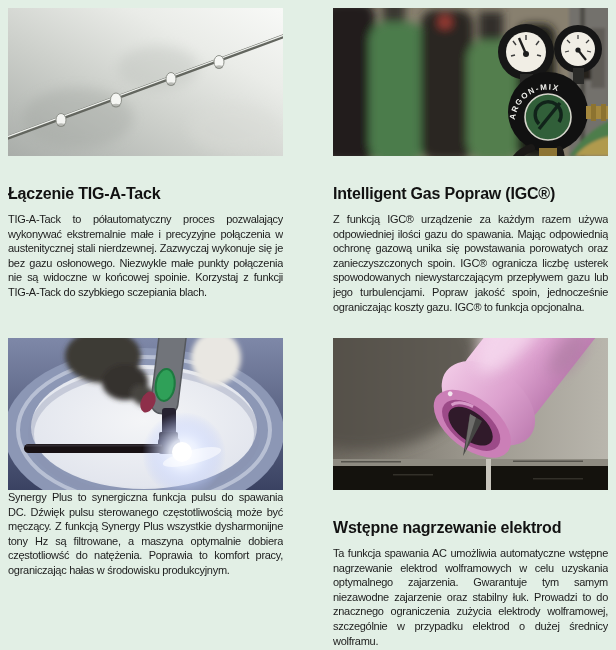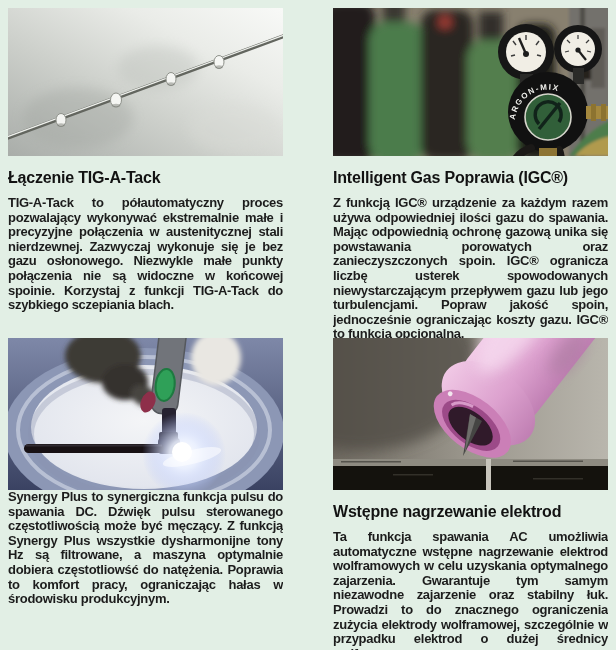--- a/index.html
+++ b/index.html
@@ -17,32 +17,31 @@
     padding:8px;
   }
   .card{overflow:hidden;}
   .photo{
     width:275px;height:148px;display:block;background:#777;
     overflow:hidden;
   }
   .row2 .photo{height:152px;}
   .photo svg{display:block;width:100%;height:100%;}
   h2.card-title{
-    margin:12px 0 8px 0;
+    margin:28px 0 8px 0;
     font-size:16px;line-height:20px;
     font-weight:bold;color:#121212;
     letter-spacing:-0.2px;
   }
   p.card-body{
     margin:0;
-    font-size:13px;line-height:14.6px;
+    font-size:11px;line-height:14.6px;
     color:#1c1c1c;
     text-align:justify;
     letter-spacing:-0.28px;
-    font-weight:bold;
   }
 </style>
 </head>
 <body>
 
 <div class="grid">
 
   <div class="card row1">
     <div class="photo">
       <svg viewBox="0 0 275 148" preserveAspectRatio="none" aria-hidden="true">
@@ -148,21 +147,21 @@
         <path d="M206,116 a13,13 0 1 1 20,-2" fill="none" stroke="#11231a" stroke-width="3.4"></path>
         <line x1="227" y1="95" x2="206" y2="121" stroke="#11231a" stroke-width="3.4"></line>
         <rect x="253" y="98" width="24" height="13" fill="#a4883e"></rect>
         <rect x="258" y="96" width="5" height="17" fill="#8c7330"></rect>
         <rect x="268" y="96" width="5" height="17" fill="#8c7330"></rect>
         <path d="M198,140 q-12,4 -17,14" stroke="#1b1917" stroke-width="8" fill="none" stroke-linecap="round"></path>
         <path d="M226,142 q3,8 1,14" stroke="#1b1917" stroke-width="8" fill="none" stroke-linecap="round"></path>
         <rect x="206" y="140" width="18" height="10" fill="#8d7434"></rect>
       </svg>
     </div>
-    <h2 class="card-title">Intelligent Gas Poprawia (IGC®)</h2>
+    <h2 class="card-title">Intelligent Gas Popraw (IGC®)</h2>
     <p class="card-body">Z funkcją IGC® urządzenie za każdym razem używa odpowiedniej ilości gazu do spawania. Mając odpowiednią ochronę gazową unika się powstawania porowatych oraz zanieczyszczonych spoin. IGC® ogranicza liczbę usterek spowodowanych niewystarczającym przepływem gazu lub jego turbulencjami. Popraw jakość spoin, jednocześnie ograniczając koszty gazu. IGC® to funkcja opcjonalna.</p>
   </div>
 
   <div class="card row2">
     <div class="photo">
       <svg viewBox="0 0 275 152" preserveAspectRatio="none" aria-hidden="true">
         <defs>
           <linearGradient id="p3bg" x1="0" y1="0" x2="0" y2="1">
             <stop offset="0" stop-color="#7e88a8"></stop>
               <stop offset="1" stop-color="#3a4262"></stop>

